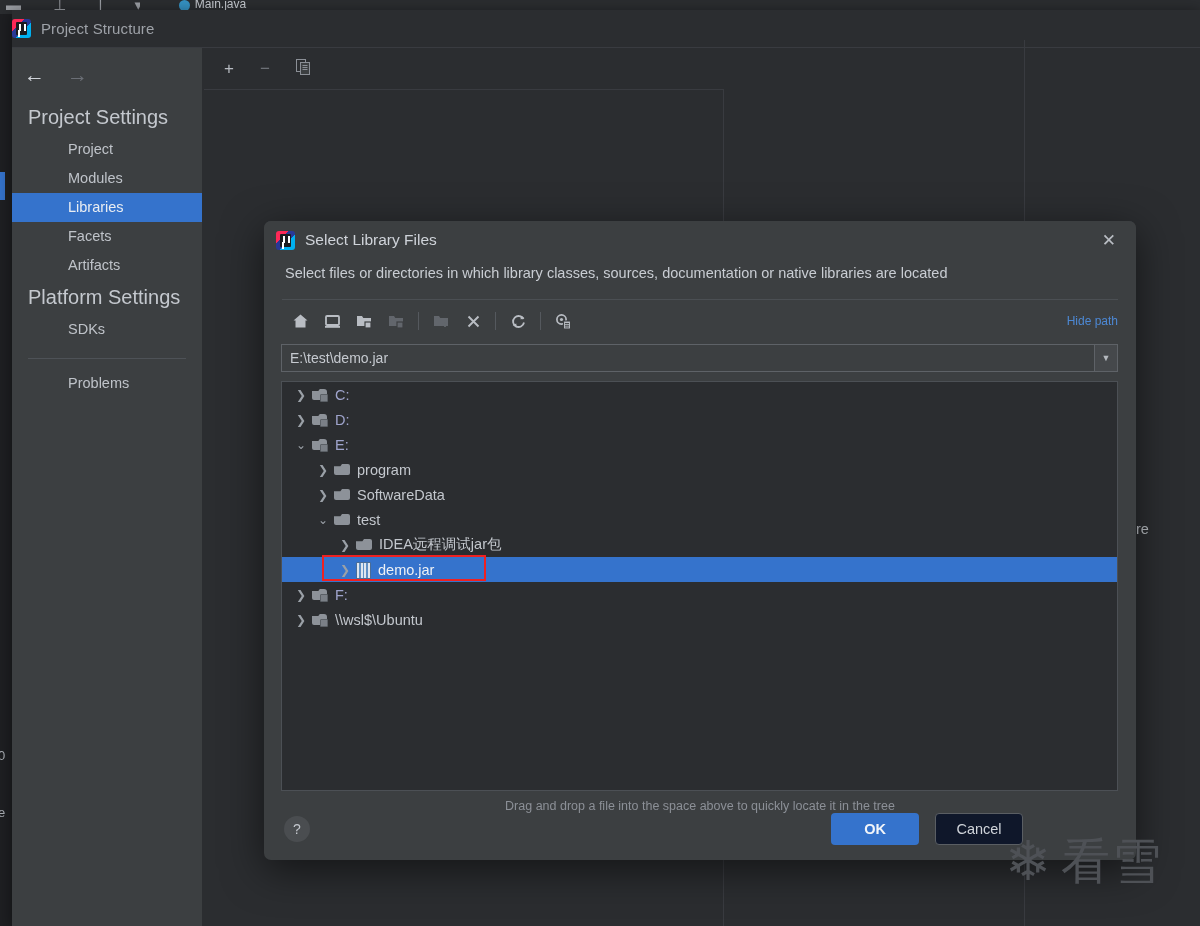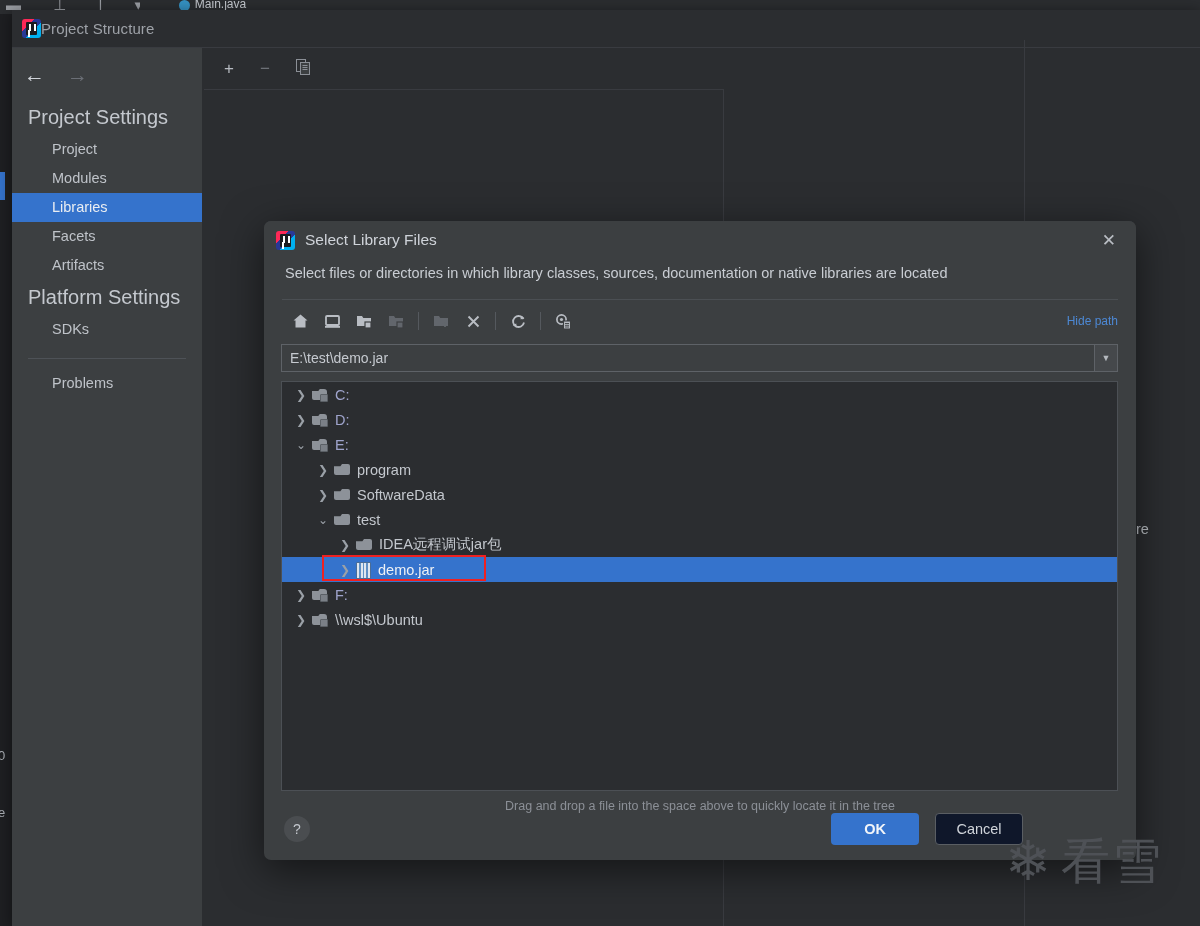--- a/index.html
+++ b/index.html
@@ -66,21 +66,21 @@
   #project-structure-window {
     position: absolute; left: 12px; top: 10px;
     width: 1188px; height: 916px;
     background: #2b2d30;
     box-shadow: 0 2px 14px rgba(0,0,0,.45);
   }
   #ps-titlebar {
     position: absolute; left: 0; top: 0; width: 1188px; height: 38px;
     background: #2b2d30;
     border-bottom: 1px solid #393b40;
-    display: flex; align-items: center; padding-left: 10px; 
+    display: flex; align-items: center; gap: 10px;
   }
   .ij-logo {
     width: 19px; height: 19px; border-radius: 3px;
     background:
       linear-gradient(135deg,#fe2857 0%,#fe2857 32%,#293896 33%,#293896 58%,#00b0f0 59%,#00b0f0 100%);
     position: relative; flex: none;
   }
   .ij-logo::after {
     content: ""; position: absolute; left: 4px; top: 3px;
     width: 11px; height: 13px; background: #1b1b1f; border-radius: 1px;
@@ -105,21 +105,21 @@
   }
   .nav-arrow { font-size: 21px; line-height: 1; user-select: none; }
   #nav-back { color: #cfd3d9; }
   #nav-forward { color: #6b6f76; }
   .ps-group {
     color: #c4c8ce; font-size: 20px;
     padding: 6px 0 6px 16px;
   }
   .ps-item {
     color: #bfc3c9; font-size: 14.5px;
-    padding: 6px 0 6px 40px;
+    padding: 6px 0 6px 56px;
     line-height: 17px;
   }
   .ps-item.selected {
     background: #3573cc; color: #e9edf2;
   }
   #ps-divider {
     height: 1px; background: #4e5257; margin: 14px 16px 10px 16px;
   }
 
   

